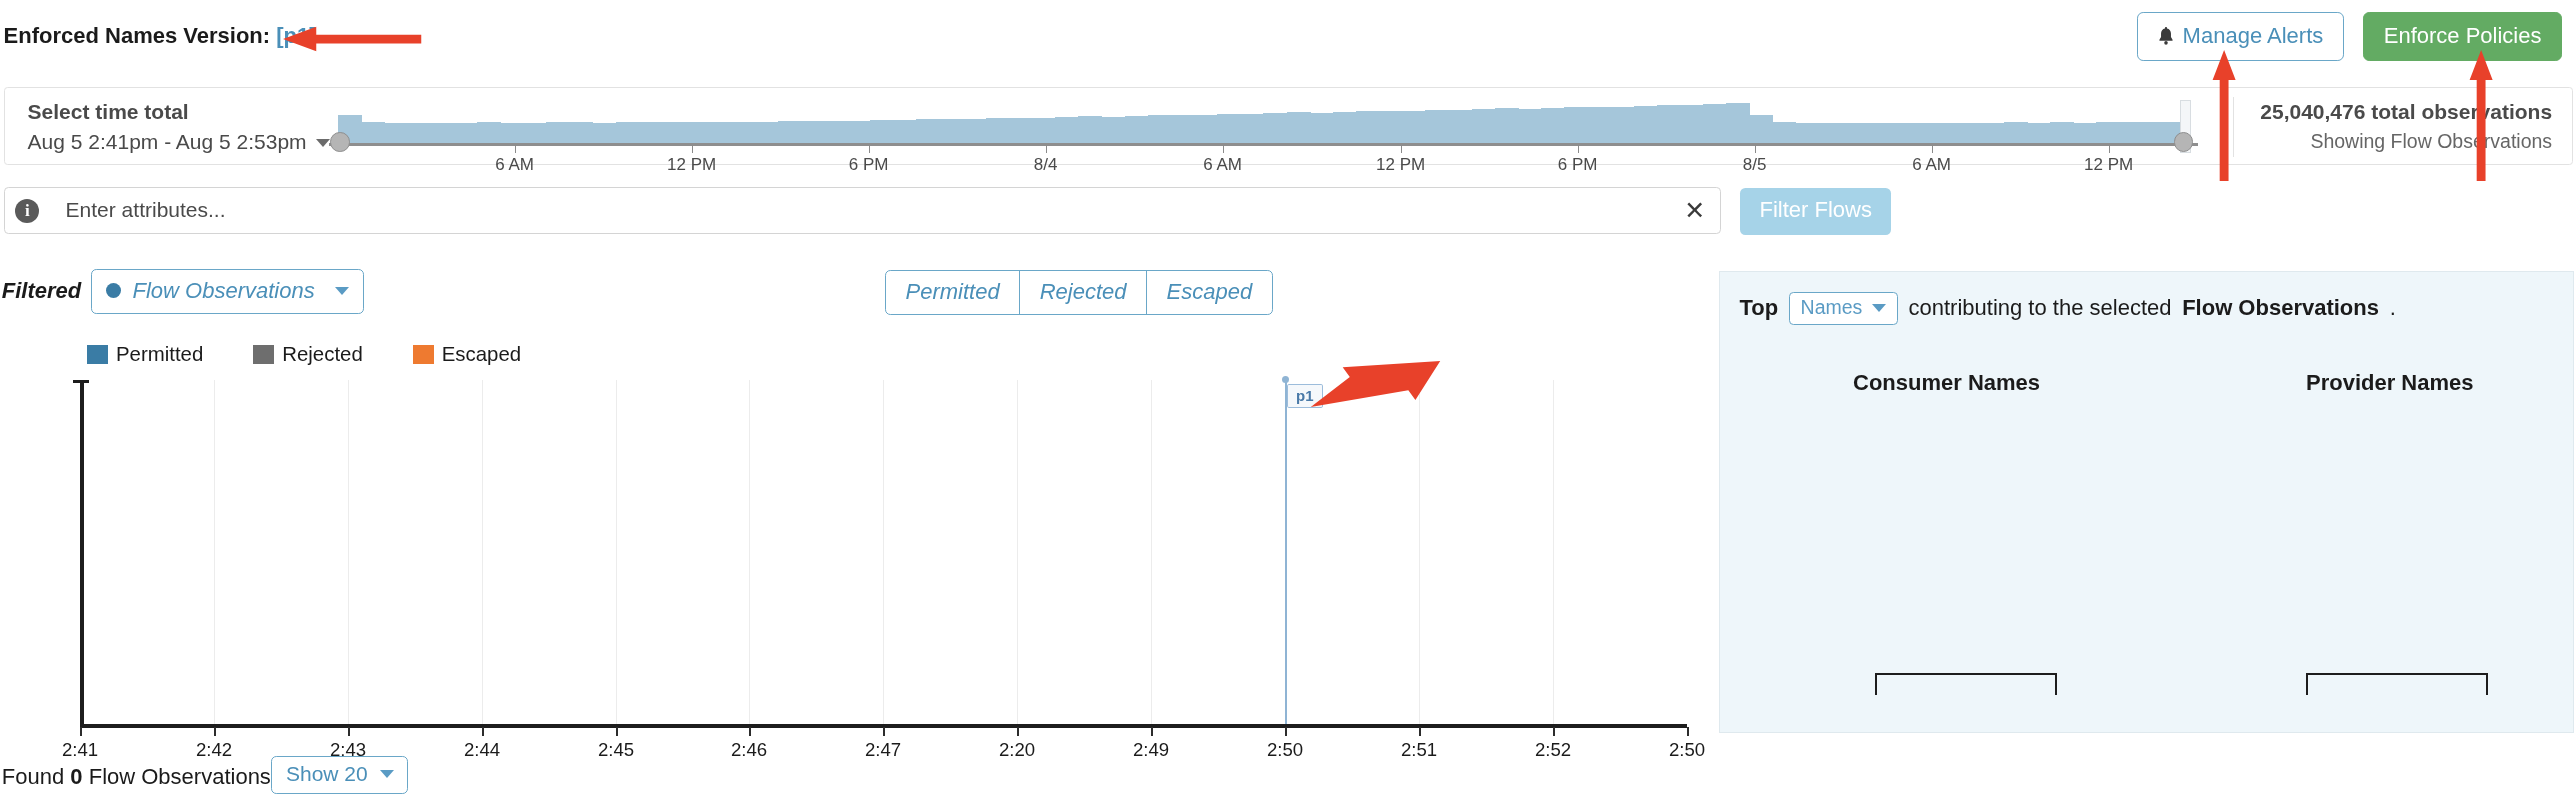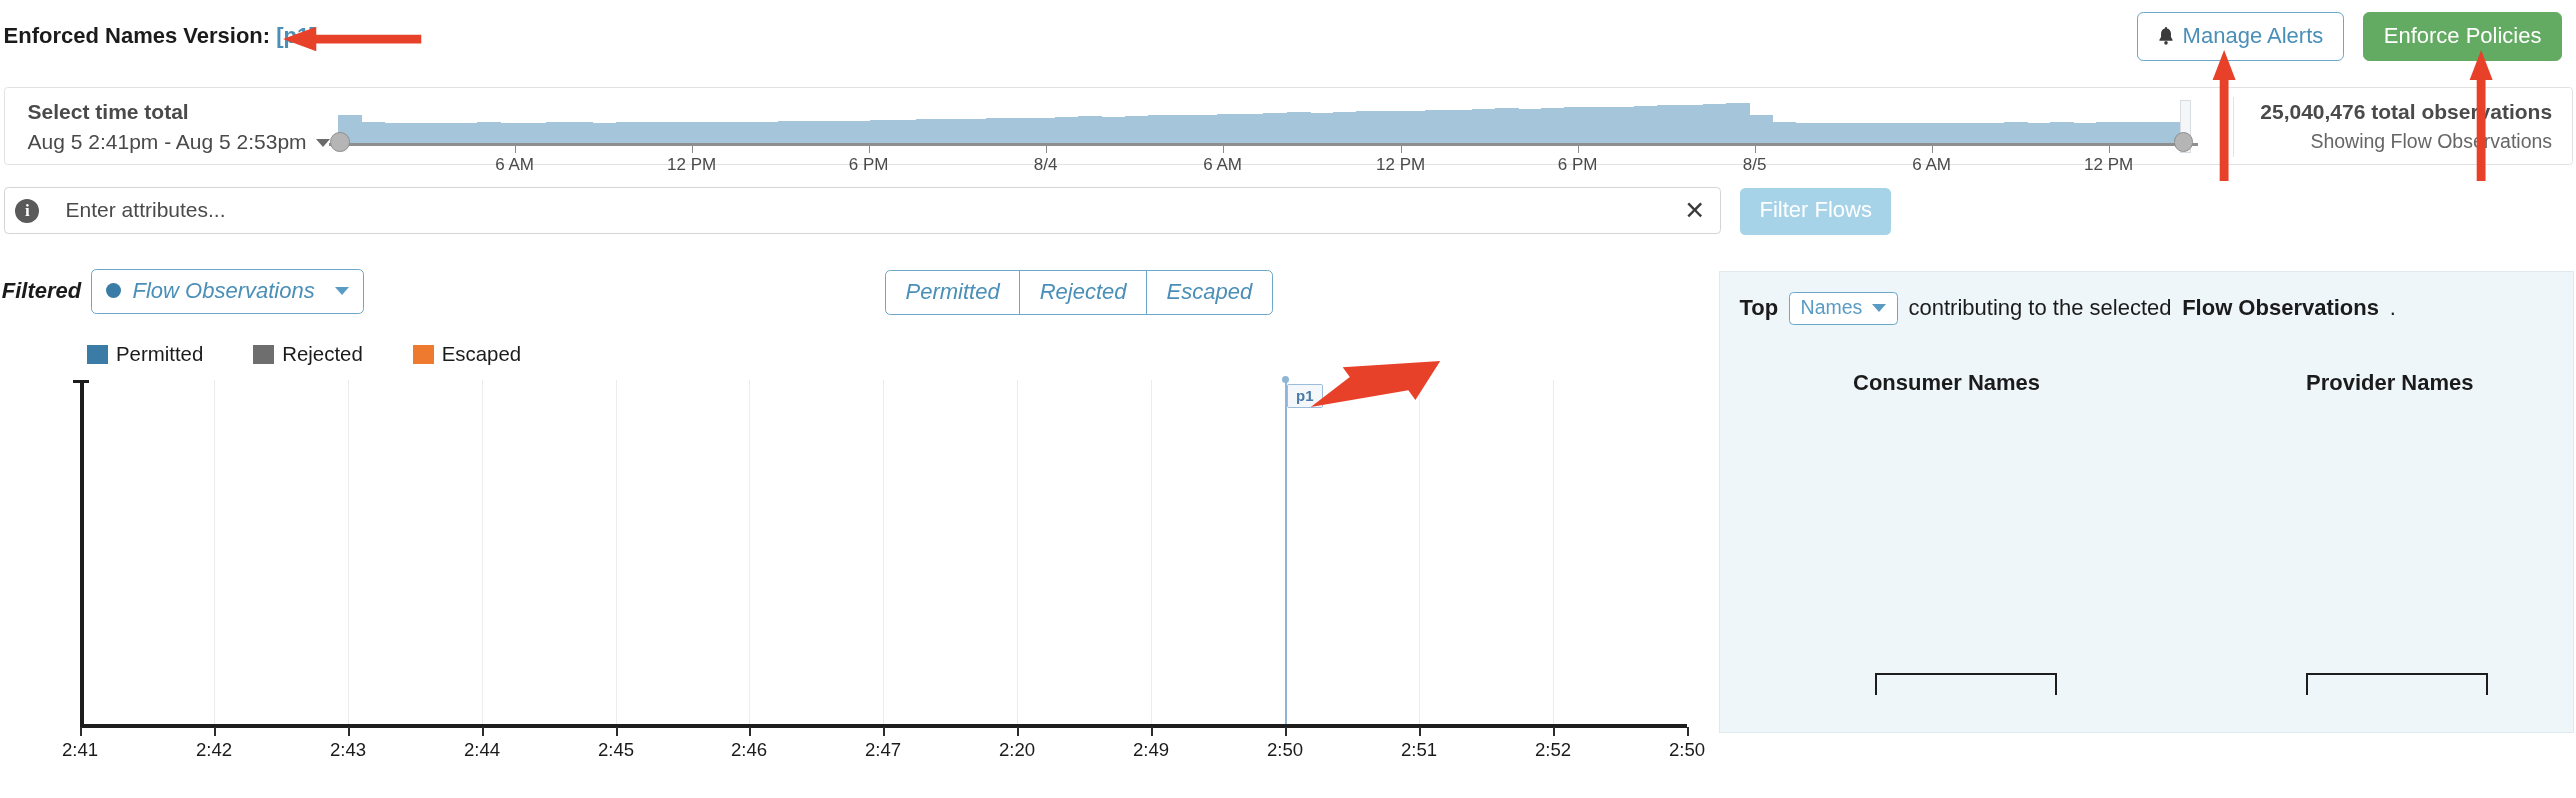--- a/index.html
+++ b/index.html
@@ -407,20 +407,31 @@
         <span>.</span>
     </div>
 
     <div class="col-head" style="left:133px">Consumer Names</div>
     <div class="col-head" style="left:586px">Provider Names</div>
 
     <div class="bracket" style="left:155px; top:401px; width:182px;"></div>
     <div class="bracket" style="left:586px; top:401px; width:182px;"></div>
   </div>
 
+  <div class="footer">
+    <div class="found">
+      <span>Found</span>
+      <b>0</b>
+      <span>Flow Observations</span>
+    </div>
+    <div class="show-dd">
+      <span>Show 20</span>
+      <span class="caret-dn blue" style="margin-left:1.8px"></span>
+    </div>
+  </div>
 
   <svg class="arrow" style="left:282px; top:25px;" width="142" height="28" viewBox="0 0 160 32">
     <g fill="#e8412a">
         <path d="M0 16 L38 2 L38 11 L158 11 L158 21 L38 21 L38 30 Z"></path>
       </g>
   </svg>
   <svg class="arrow" style="left:2209px; top:50px;" width="32" height="131" viewBox="0 0 36 148">
     <g fill="#e8412a">
         <path d="M17 0 L30 34 L22 34 L22 148 L12 148 L12 34 L4 34 Z"></path>
       </g>

